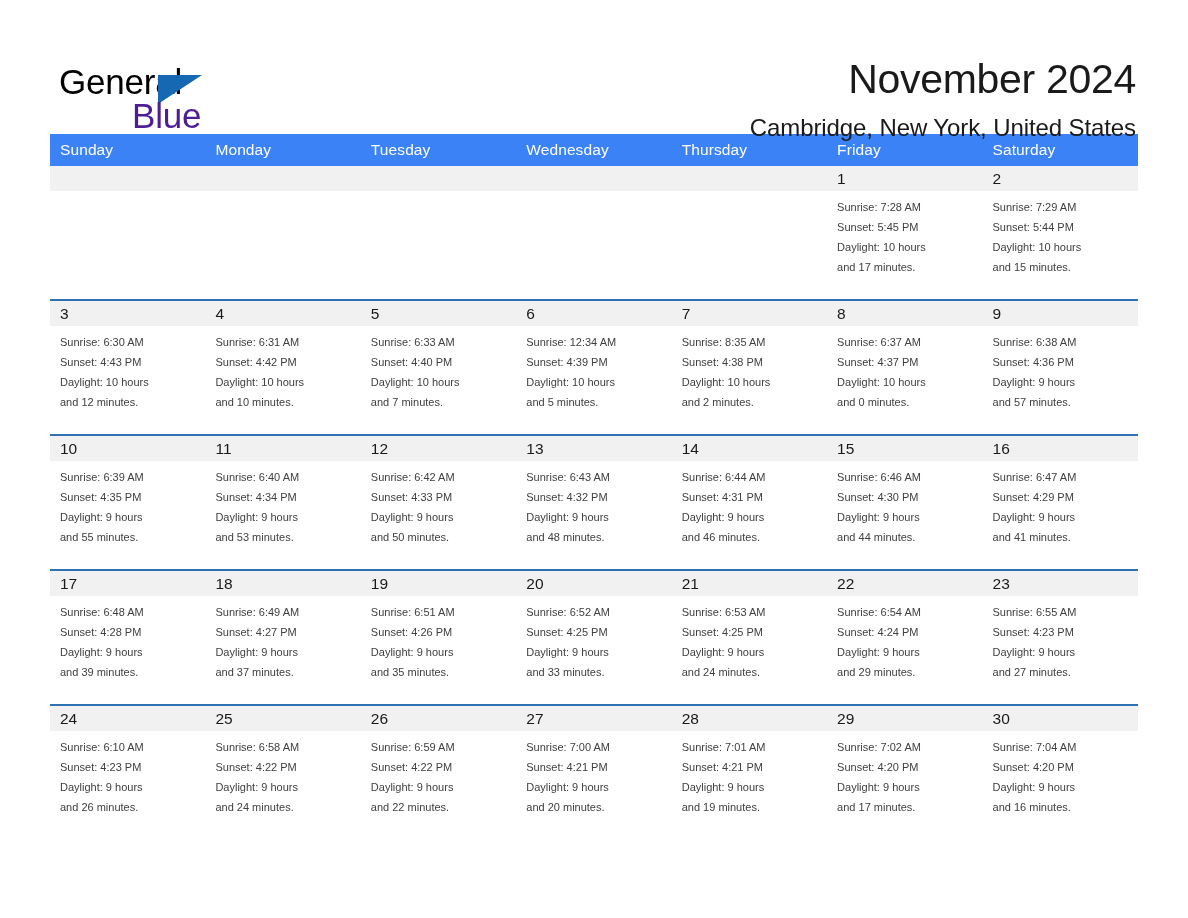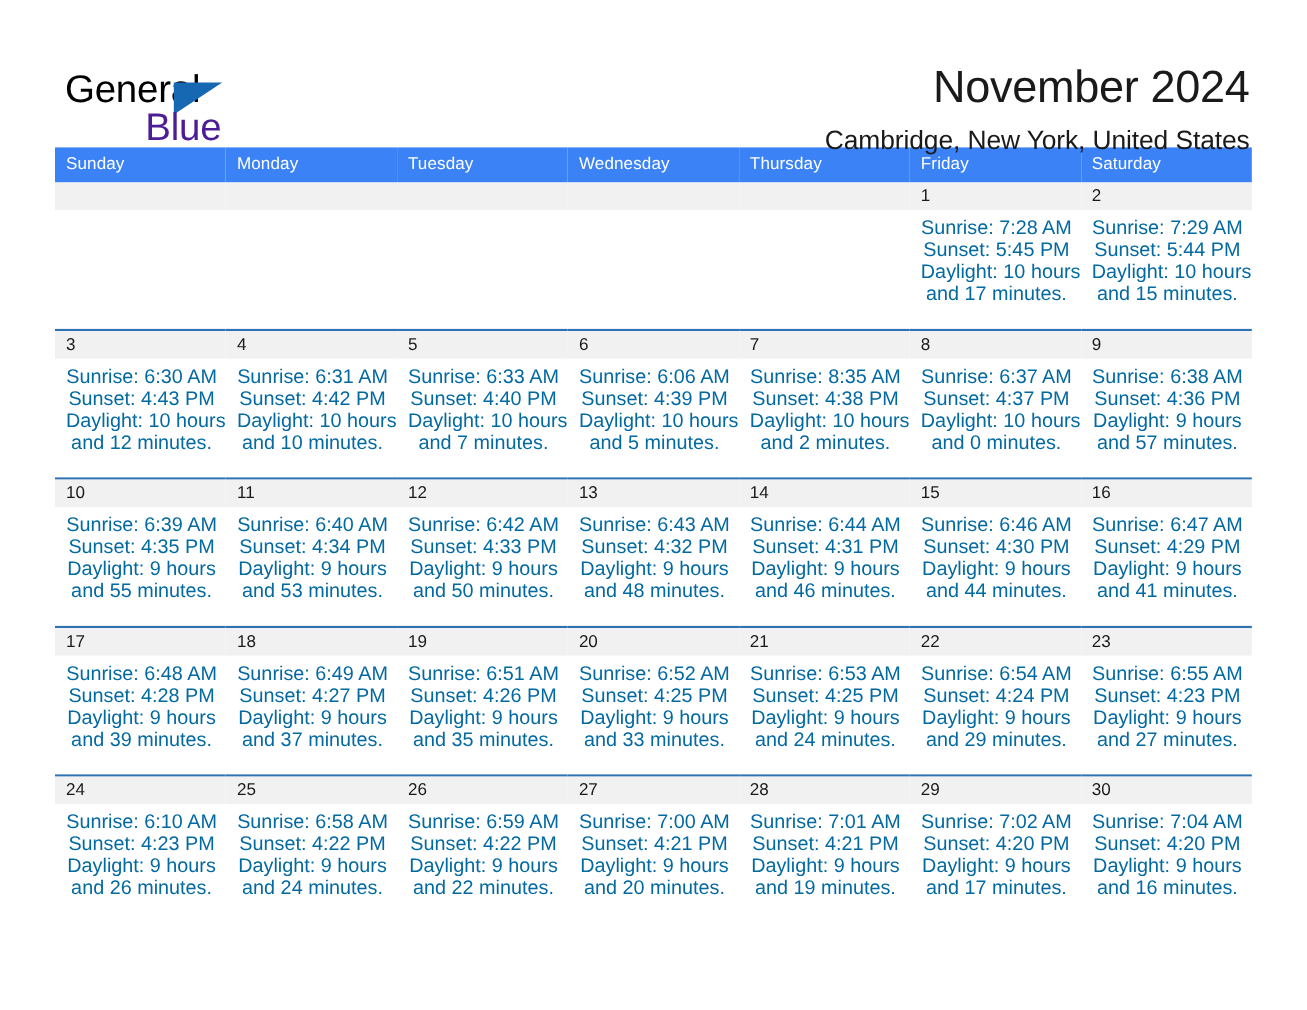--- a/index.html
+++ b/index.html
@@ -122,24 +122,23 @@
     padding: 3px 0 0 10px;
     box-sizing: border-box;
   }
   .daynum {
     font-size: 15.5px;
     color: #1a1a1a;
     line-height: 20px;
   }
   .cell-info {
     padding: 6px 8px 0 10px;
-    font-size: 18px;
+    font-size: 11px;
     line-height: 20px;
-    color: #0369a1;
-    text-align: center;
+    color: #404040;
   }
   .cell-info div {
     white-space: nowrap;
   }
   td.empty .daynum-band .daynum {
     visibility: hidden;
   }
 </style>
 </head>
 <body>
@@ -254,21 +253,21 @@
                 <div>Sunset: 4:40 PM</div>
                 <div>Daylight: 10 hours</div>
                 <div>and 7 minutes.</div>
               </div>
             </div>
           </td>
           <td>
             <div class="cell-inner">
               <div class="daynum-band"><span class="daynum">6</span></div>
               <div class="cell-info">
-                <div>Sunrise: 6:06 AM</div>
+                <div>Sunrise: 12:34 AM</div>
                 <div>Sunset: 4:39 PM</div>
                 <div>Daylight: 10 hours</div>
                 <div>and 5 minutes.</div>
               </div>
             </div>
           </td>
           <td>
             <div class="cell-inner">
               <div class="daynum-band"><span class="daynum">7</span></div>
               <div class="cell-info">

